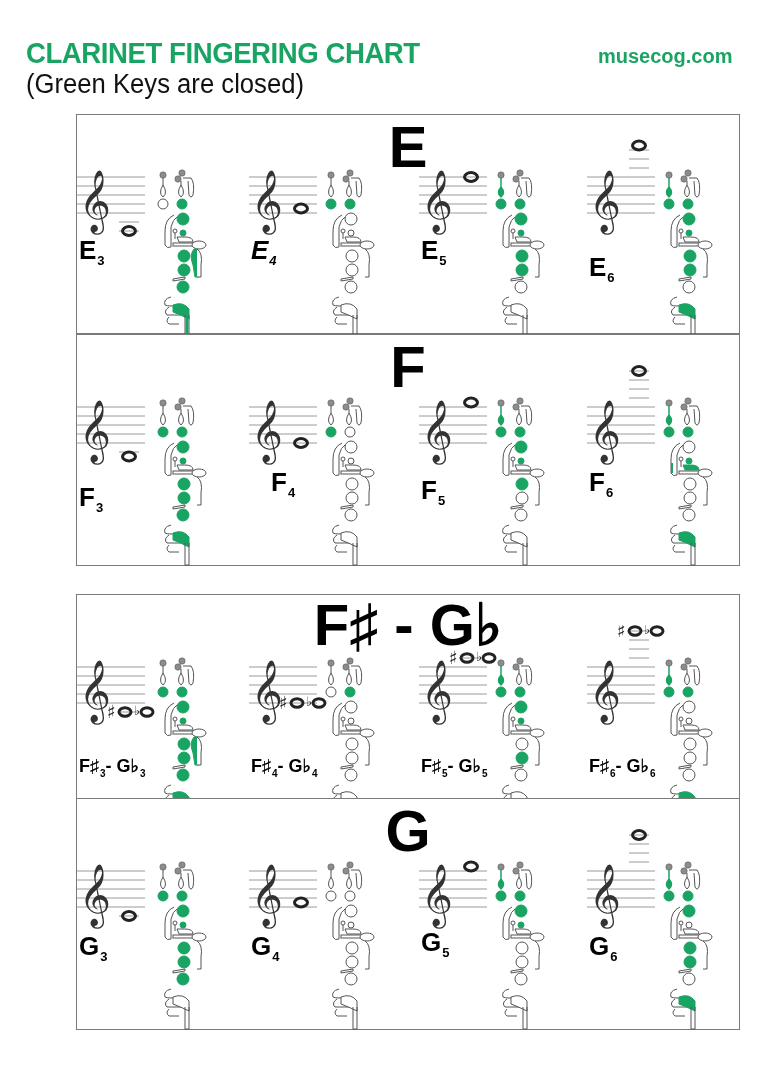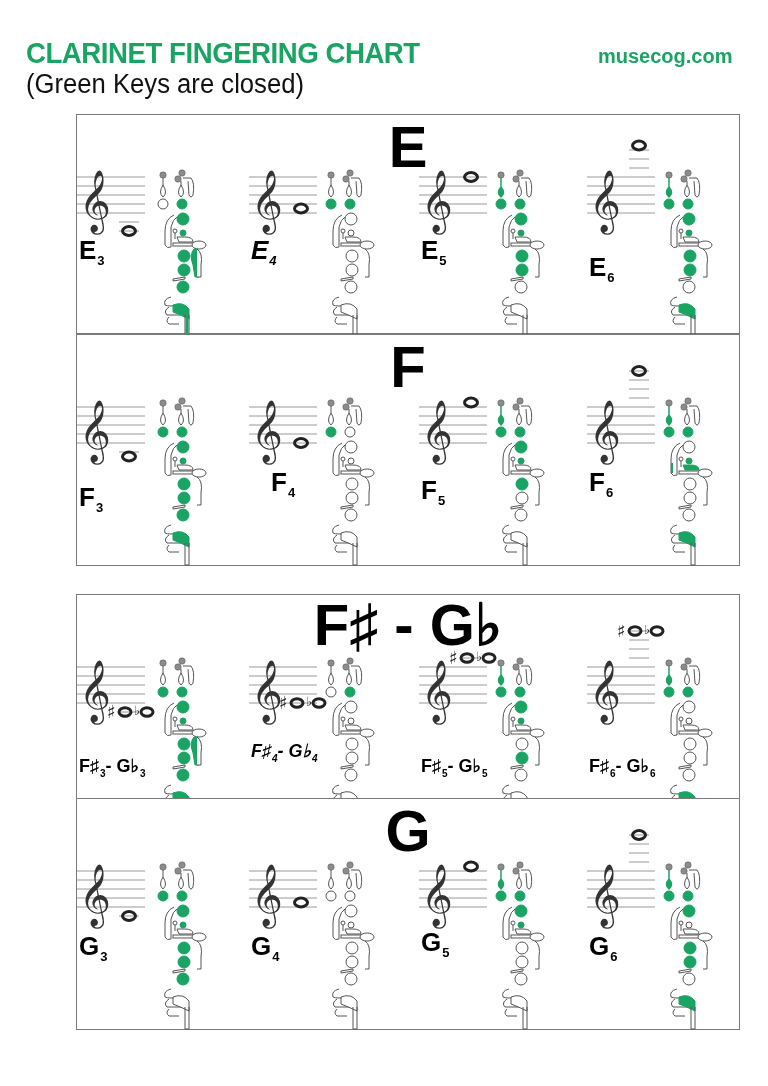--- a/index.html
+++ b/index.html
@@ -446,21 +446,21 @@
           <circle cx="29" cy="87" r="6" fill="#fff" stroke="#555555" stroke-width="1"></circle>
           <circle cx="29" cy="101" r="6" fill="#fff" stroke="#555555" stroke-width="1"></circle>
           <path d="M18 110 L30 108 L30 110 L18 112 Z" fill="#fff" stroke="#555555" stroke-width="1"></path>
           <circle cx="28" cy="118" r="6" fill="#fff" stroke="#555555" stroke-width="1"></circle>
           <path d="M16 128 Q8 130 10 136 Q14 138 26 136 L30 140" fill="#fff" stroke="#555555" stroke-width="1"></path>
           <path d="M14 138 Q8 142 12 146 L26 146" fill="#fff" stroke="#555555" stroke-width="1"></path>
           <path d="M14 148 Q10 152 14 155 L24 155" fill="#fff" stroke="#555555" stroke-width="1"></path>
           <path d="M18 136 Q28 132 34 140 L34 150 Q26 146 18 143 Z" fill="#fff" stroke="#555555" stroke-width="1"></path>
           <path d="M30 146 L30 168 M34 146 L34 168 M30 168 L34 168" fill="none" stroke="#555555" stroke-width="1"></path>
         </svg>
-        <div class="note-label small" style="left: 6px; top: 145px; font-style: italic;">F♯<span class="sub">4</span>- G♭<span class="sub">4</span></div>
+        <div class="note-label small" style="left: 6px; top: 160px;">F♯<span class="sub">4</span>- G♭<span class="sub">4</span></div>
       </div>
       <div class="note" style="left: 338px;">
         <svg width="90" height="130" viewBox="0 0 90 130" class="staff-svg" style="left: 4px; top: 30px;">
           <line x1="0" y1="42" x2="68" y2="42" stroke="#9a9a9a" stroke-width="1"></line>
           <line x1="0" y1="51" x2="68" y2="51" stroke="#9a9a9a" stroke-width="1"></line>
           <line x1="0" y1="60" x2="68" y2="60" stroke="#9a9a9a" stroke-width="1"></line>
           <line x1="0" y1="69" x2="68" y2="69" stroke="#9a9a9a" stroke-width="1"></line>
           <line x1="0" y1="78" x2="68" y2="78" stroke="#9a9a9a" stroke-width="1"></line>
           <text x="2" y="84" font-size="54" fill="#333" font-family="DejaVu Serif, serif">𝄞</text>
           <line x1="42" y1="33" x2="62" y2="33" stroke="#9a9a9a" stroke-width="1"></line>

